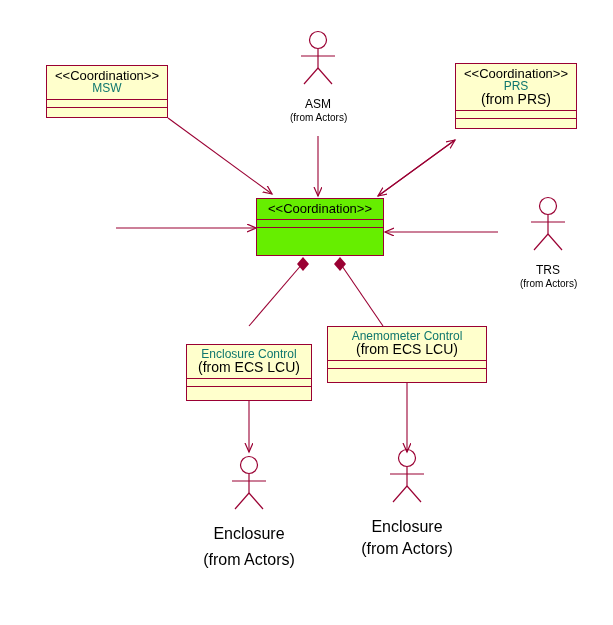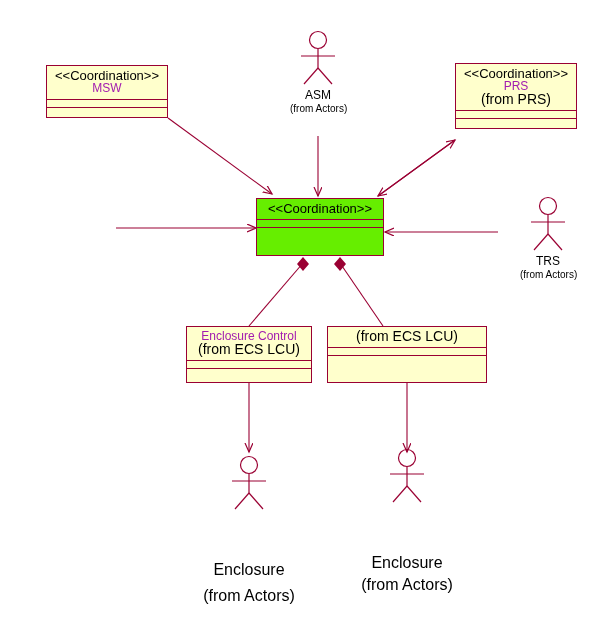--- a/index.html
+++ b/index.html
@@ -36,21 +36,21 @@
     text-align: center;
     padding: 3px 2px 4px 2px;
     line-height: 13px;
   }
   .uml-class .stereo {
     font-size: 13px;
     color: #000000;
   }
   .uml-class .cname {
     font-size: 12px;
-    color: #a21caf;
+    color: #0f766e;
   }
   .uml-class .sub {
     font-size: 14px;
     color: #000000;
   }
   .uml-class .sep {
     border-top: 1px solid #9a0033;
     height: 7px;
   }
   .uml-class .sep2 {
@@ -64,32 +64,32 @@
   }
   .actor svg {
     display: block;
     margin: 0 auto;
   }
   .actor .alabel {
     font-size: 12px;
     color: #000000;
     line-height: 14px;
     white-space: nowrap;
+    margin-top: 9px;
   }
   .actor .afrom {
     font-size: 10px;
     color: #000000;
     line-height: 13px;
     white-space: nowrap;
   }
   .actor-text {
     position: absolute;
     text-align: center;
     width: 140px;
-    margin-top: 36px;
   }
 </style>
 </head>
 <body>
 
 <div id="canvas">
 
   <svg class="layer" viewBox="0 0 613 625">
     <defs>
       <marker id="arrowOpen" markerWidth="12" markerHeight="12" refX="9" refY="4" orient="auto" markerUnits="userSpaceOnUse">
@@ -142,31 +142,32 @@
   </div>
 
   <div class="uml-class green" style="left:256px; top:198px; width:128px; height:58px;">
     <div class="name-comp">
       <div class="stereo">&lt;&lt;Coordination&gt;&gt;</div>
     </div>
     <div class="sep"></div>
     <div class="sep2"></div>
   </div>
 
-  <div class="uml-class" style="left:186px; top:326px; width:126px; height:57px;">
+  <div class="uml-class" style="left:186px; top:344px; width:126px; height:57px;">
     <div class="name-comp">
       <div class="cname">Enclosure Control</div>
       <div class="sub">(from ECS LCU)</div>
     </div>
     <div class="sep"></div>
     <div class="sep2"></div>
   </div>
 
   <div class="uml-class" style="left:327px; top:326px; width:160px; height:57px;">
     <div class="name-comp">
+      <div class="cname">Anemometer Control</div>
       <div class="sub">(from ECS LCU)</div>
     </div>
     <div class="sep"></div>
     <div class="sep2"></div>
   </div>
 
   <div class="actor" style="left:290px; top:30px; width:56px;">
     <svg width="56" height="58" viewBox="0 0 56 58">
       <circle cx="28" cy="10" r="8.5" fill="none" stroke="#9a0033" stroke-width="1.2"></circle>
       <line x1="28" y1="19" x2="28" y2="38" stroke="#9a0033" stroke-width="1.2"></line>

